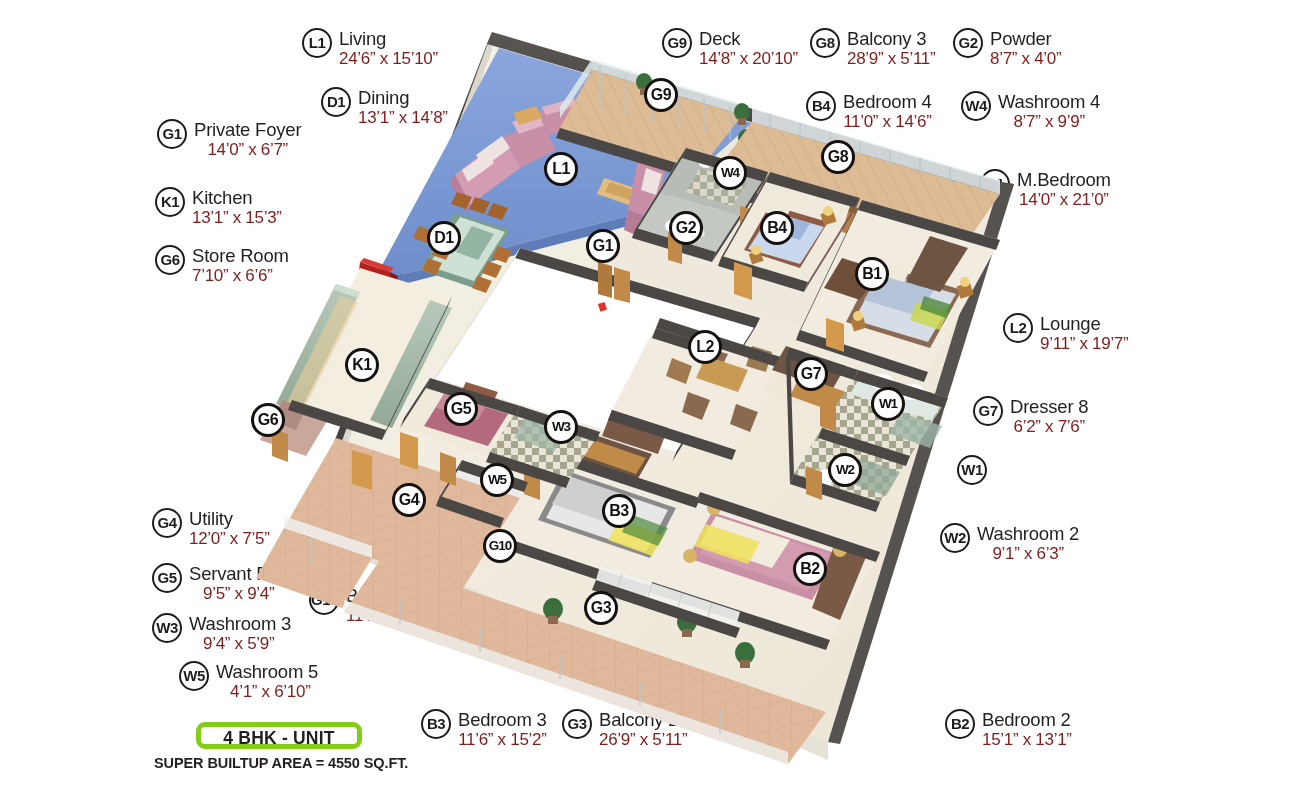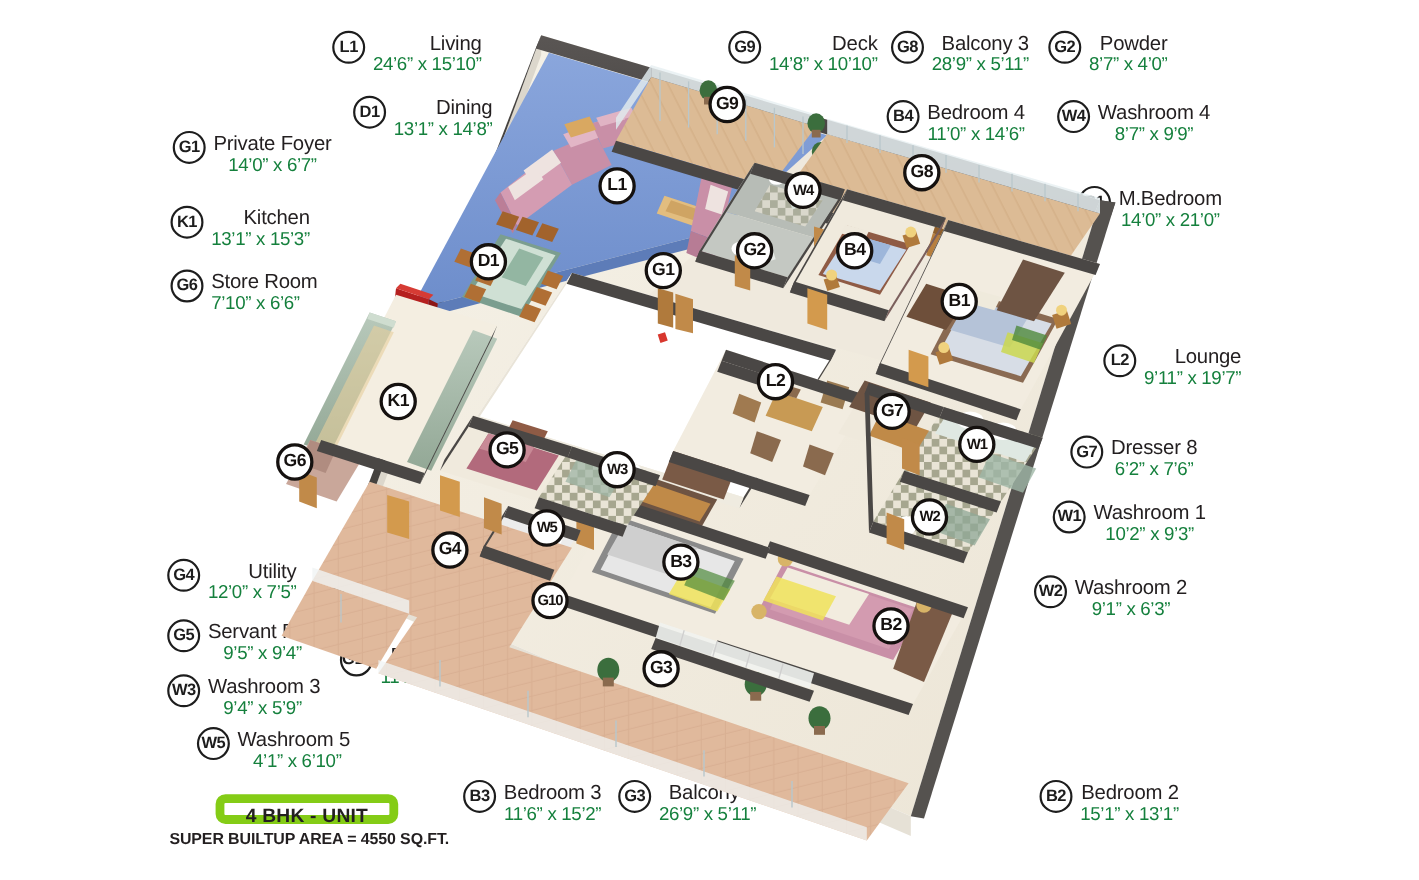--- a/index.html
+++ b/index.html
@@ -43,25 +43,25 @@
   .lname {
     font-size: 18.5px;
     color: #231f20;
     line-height: 21px;
     font-weight: 400;
     letter-spacing: -0.2px;
     text-align: center;
   }
   .ldim {
     font-size: 17px;
-    color: #15803d;
+    color: #7f1d1d;
     line-height: 20px;
     letter-spacing: -0.3px;
   }
-  .ctr .lname { text-align: right; }
+  .ctr .lname { text-align: left; }
   .ctr .ldim { text-align: center; }
   .indent .ldim { padding-left: 14px; }
 
   
   .marker {
     position: absolute;
     width: 34px;
     height: 34px;
     border-radius: 50%;
     border: 3px solid #15110f;
@@ -77,21 +77,21 @@
   }
   .marker.w { font-size: 13.5px; letter-spacing: -1px; }
 
   
   #unit-box {
     position: absolute;
     left: 196px;
     top: 722px;
     width: 166px;
     height: 27px;
-    border: 8px solid #84cc16;
+    border: 5px solid #84cc16;
     border-radius: 9px;
     box-sizing: border-box;
     text-align: center;
     font-size: 17.5px;
     font-weight: 700;
     line-height: 22px;
     color: #231f20;
     letter-spacing: 0.2px;
   }
   #area-text {
@@ -598,21 +598,21 @@
     <div class="ltext">
       <div class="lname">Store Room</div>
       <div class="ldim">7’10” x 6’6”</div>
     </div>
   </div>
 
   <div class="legend ctr" style="left:662px; top:28px;">
     <div class="badge">G9</div>
     <div class="ltext">
       <div class="lname">Deck</div>
-      <div class="ldim">14’8” x 10’10”</div>
+      <div class="ldim">14’8” x 20’10”</div>
     </div>
   </div>
 
   <div class="legend ctr" style="left:810px; top:28px;">
     <div class="badge">G8</div>
     <div class="ltext">
       <div class="lname">Balcony 3</div>
       <div class="ldim">28’9” x 5’11”</div>
     </div>
   </div>
@@ -660,24 +660,20 @@
   <div class="legend ctr" style="left:973px; top:396px;">
     <div class="badge">G7</div>
     <div class="ltext">
       <div class="lname">Dresser 8</div>
       <div class="ldim">6’2” x 7’6”</div>
     </div>
   </div>
 
   <div class="legend ctr" style="left:957px; top:455px;">
     <div class="badge w">W1</div>
-    <div class="ltext">
-      <div class="lname">Washroom 1</div>
-      <div class="ldim">10’2” x 9’3”</div>
-    </div>
   </div>
 
   <div class="legend ctr" style="left:940px; top:523px;">
     <div class="badge w">W2</div>
     <div class="ltext">
       <div class="lname">Washroom 2</div>
       <div class="ldim">9’1” x 6’3”</div>
     </div>
   </div>
 

